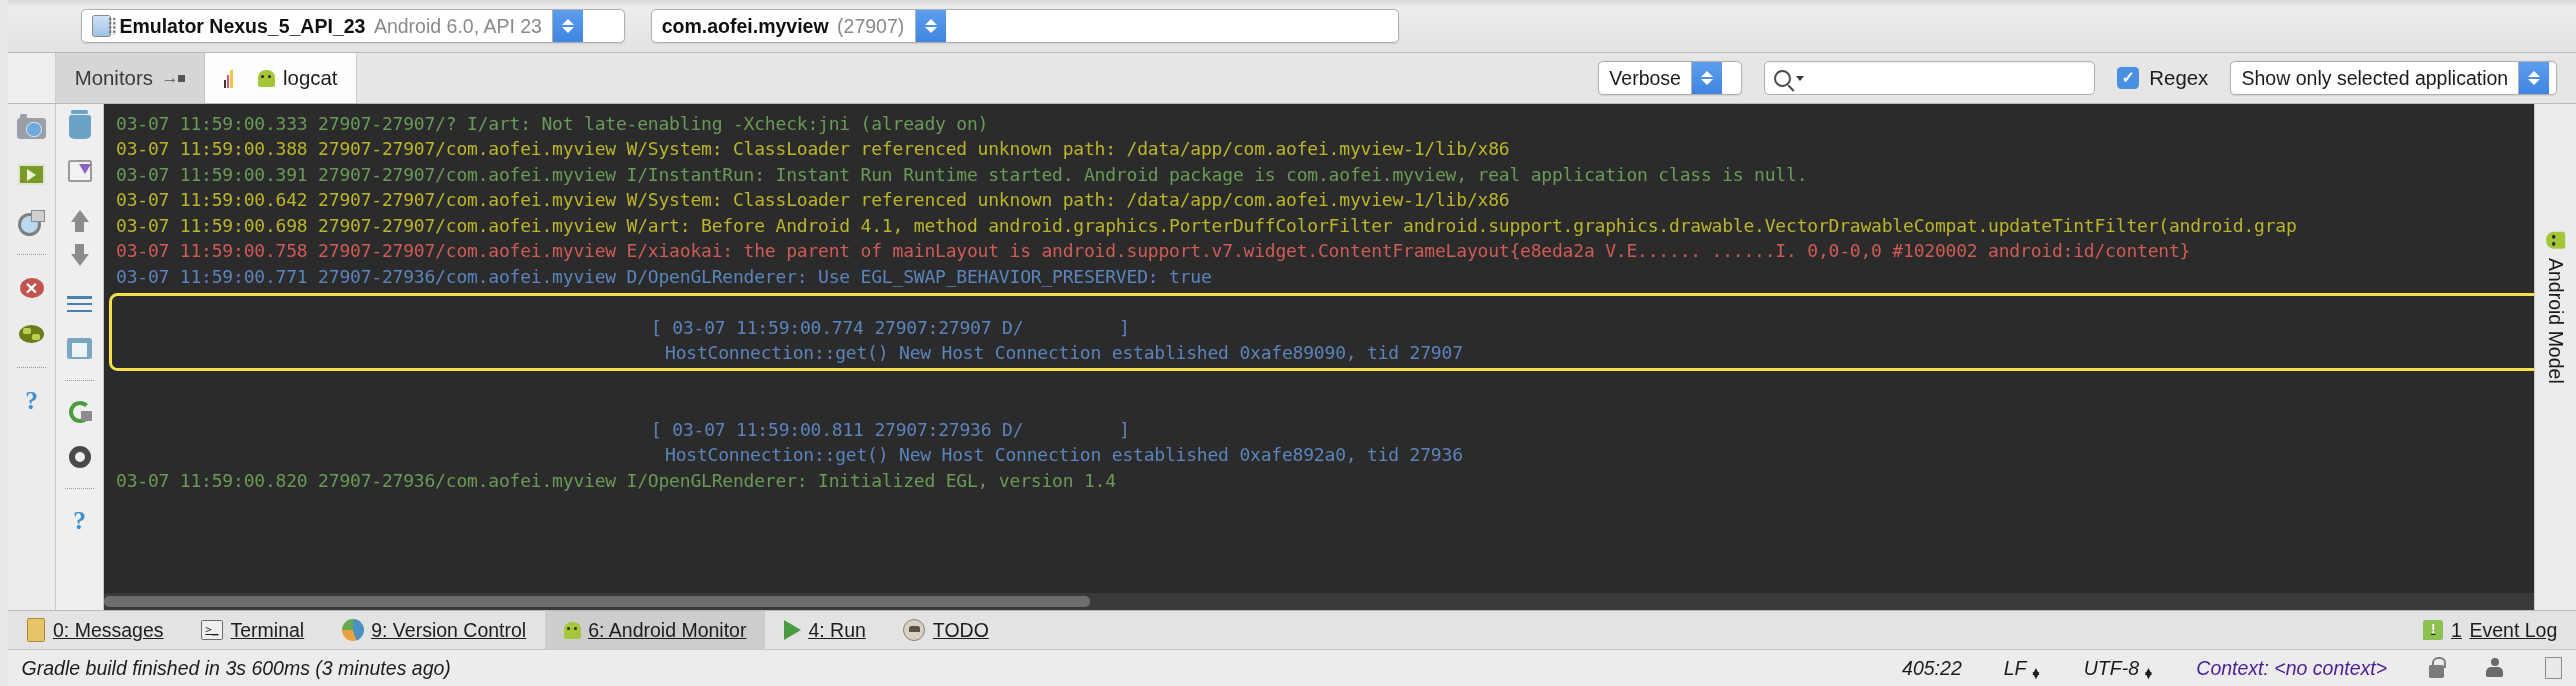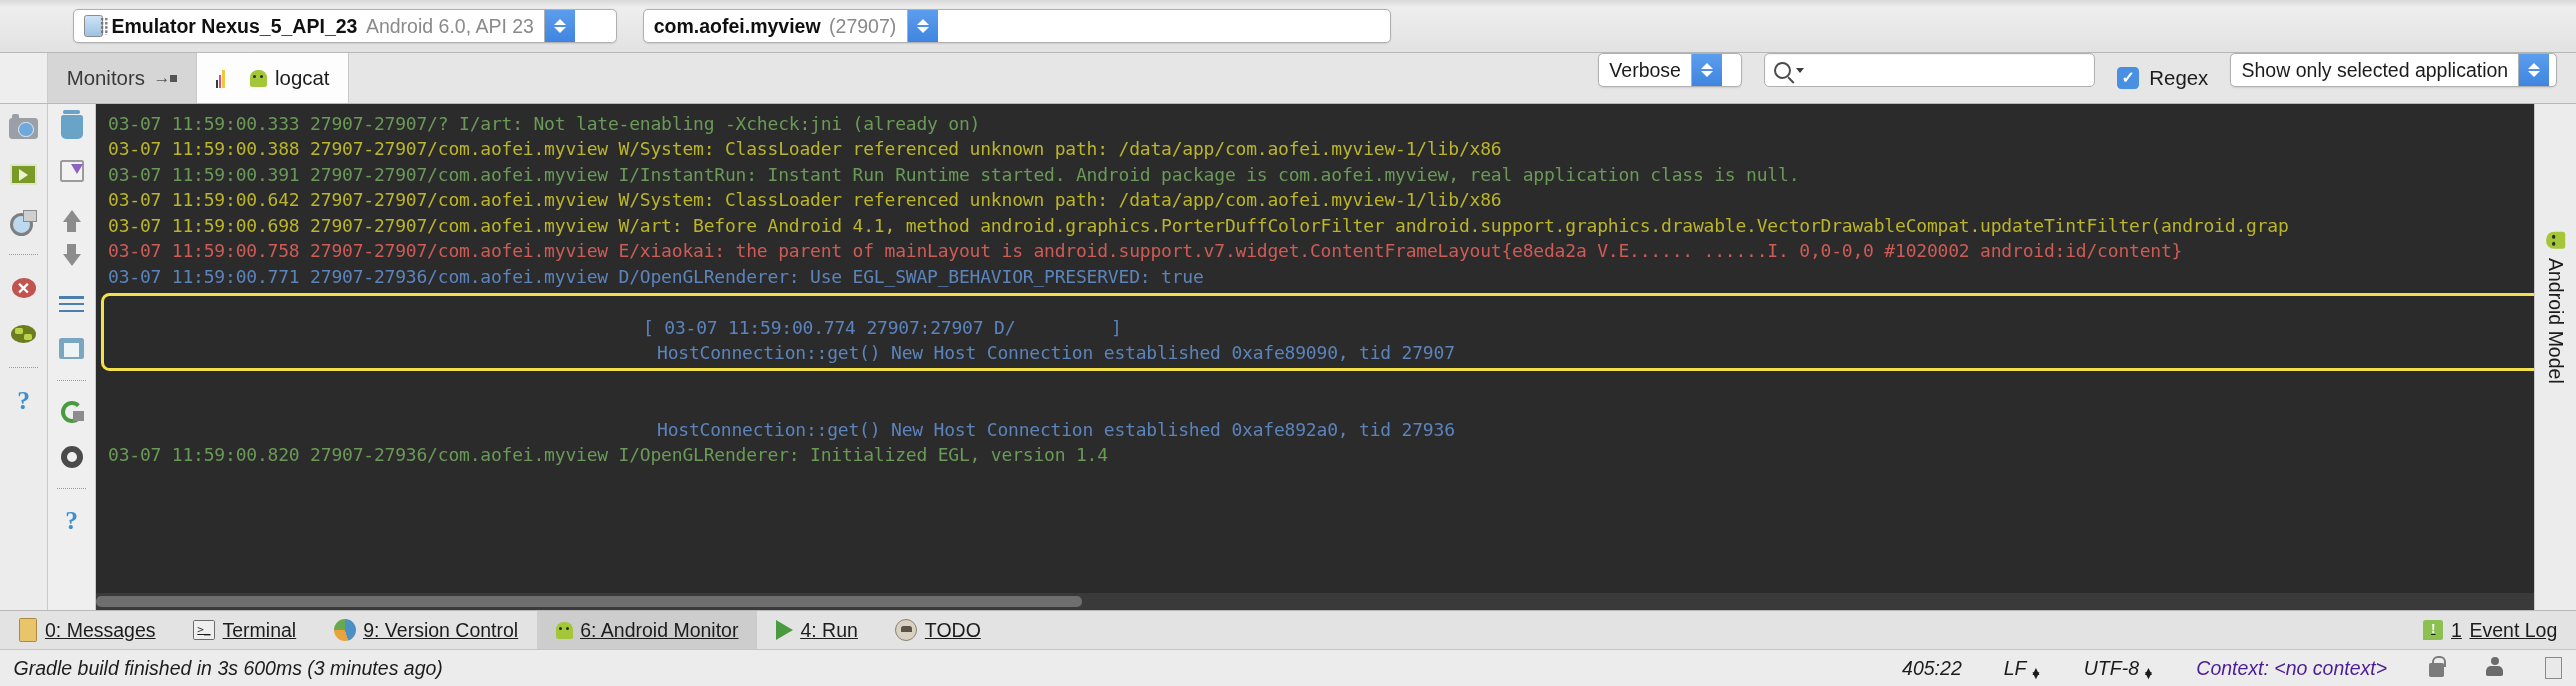--- a/index.html
+++ b/index.html
@@ -4,21 +4,21 @@
 <style>
   * { box-sizing: border-box; margin:0; padding:0; }
   html,body { width:2576px; height:686px; overflow:hidden; }
   body {
     font-family: "Liberation Sans", sans-serif;
     font-size: 19.5px;
     background:#e8e8e8;
     color:#1c1c1c;
     -webkit-font-smoothing: antialiased;
   }
-  #app { position:relative; width:2576px; height:686px; display:flex; flex-direction:column; }
+  #app { position:relative; width:2576px; height:686px; display:flex; flex-direction:column;padding-left:8px; }
 
   
   .devbar {
     height:53px; flex:0 0 53px;
     background:linear-gradient(#f0f0f0,#e2e2e2);
     border-bottom:0.8px solid #b9b9b9;
     display:flex; align-items:center; padding:0 12px; gap:25.5px;
     position:relative;
   }
   .devbar::before{
@@ -69,21 +69,21 @@
   .tab .sq { display:inline-block;width:6.8px;height:6.8px;background:#555;vertical-align:middle; }
   .logcat-ico{ width:25.5px;height:20.4px; display:flex; align-items:flex-end; gap:0.8px;}
   .logcat-ico b{display:block;width:2.5px;background:#cf3e8f;}
   .logcat-ico b:nth-child(1){height:8.5px;background:#3a3a3a;}
   .logcat-ico b:nth-child(2){height:13.6px;background:#e24b8b;}
   .logcat-ico b:nth-child(3){height:18px;background:#efc93c;}
   .droid-mini{width:17px;height:17px;border-radius:7.6px 7.6px 2.5px 2.5px;background:#a4c639;position:relative;}
   .droid-mini::before,.droid-mini::after{content:"";position:absolute;top:5.1px;width:3.4px;height:3.4px;background:#2b2b2b;border-radius:50%;}
   .droid-mini::before{left:3.4px;} .droid-mini::after{right:3.4px;}
 
-  .tb-right { margin-left:auto; display:flex; gap:22px; padding-right:18.7px; }
+  .tb-right { margin-left:auto; display:flex; align-items:center; gap:22px; padding-right:18.7px; }
   .level-combo { width:144px; }
   .searchbox {
     width:331px; height:34px; background:#fff; border:0.8px solid #b0b0b0; border-radius:5.1px;
     display:flex; align-items:center; padding:0 8.5px; gap:5.1px;
     box-shadow:0 0.8px 1.7px rgba(0,0,0,.08) inset;
   }
   .searchbox input{ border:0; outline:0; flex:1; font-size:18.7px; font-family:inherit; background:transparent;}
   .mag { width:17px;height:17px;border:2.1px solid #4c4c4c;border-radius:50%; position:relative; flex:0 0 auto;}
   .mag::after{content:"";position:absolute;right:-6px;bottom:-4.2px;width:7.6px;height:2.1px;background:#4c4c4c;transform:rotate(45deg);}
   .caret-dn{width:0;height:0;border-left:4.2px solid transparent;border-right:4.2px solid transparent;border-top:5.1px solid #3b3b3b;}
@@ -146,21 +146,21 @@
   .twitem{ display:flex;align-items:center;gap:7.6px;padding:0 18.7px; cursor:default; white-space:nowrap;}
   .twitem.sel{ background:#cdcdcd; }
   .twitem u{ text-decoration:underline; }
   .twbar .right{ margin-left:auto; display:flex; }
 
   
   .statusbar{
     height:37px; flex:0 0 37px; background:#ececec; border-top:0.8px solid #c5c5c5;
     display:flex; align-items:center; font-size:19.5px; padding:0 13.6px; gap:22px;font-style:italic;
   }
-  .statusbar .right{ margin-left:auto; display:flex; gap:42px; }
+  .statusbar .right{ margin-left:auto; display:flex; align-items:center; gap:42px; }
   .ud{ display:inline-flex;flex-direction:column;line-height:4.2px;margin-left:3.4px;font-size:12px;}
   .dim{ color:#4c1d95; }
   .trash{width:22px;height:24px;background:#6aa3c8;border-radius:2.5px 2.5px 5.1px 5.1px;position:relative;}
   .trash::before{content:"";position:absolute;top:-5.1px;left:2.5px;width:17px;height:4.2px;background:#6aa3c8;border-radius:1.7px;}
   .arrow-up,.arrow-dn{width:0;height:0;border-left:9.3px solid transparent;border-right:9.3px solid transparent;position:relative;}
   .arrow-up{border-bottom:12px solid #8c8c8c;}
   .arrow-up::after{content:"";position:absolute;left:-4.2px;top:12px;width:8.5px;height:10.2px;background:#8c8c8c;}
   .arrow-dn{border-top:12px solid #8c8c8c;}
   .arrow-dn::after{content:"";position:absolute;left:-4.2px;top:-22px;width:8.5px;height:10.2px;background:#8c8c8c;}
   .gear{width:22px;height:22px;border-radius:50%;border:6px solid #4a4a4a;position:relative;background:#efefef;}
@@ -353,20 +353,21 @@
           <div class="ln c-green">03-07 11:59:00.391 27907-27907/com.aofei.myview I/InstantRun: Instant Run Runtime started. Android package is com.aofei.myview, real application class is null.</div>
           <div class="ln c-yellow">03-07 11:59:00.642 27907-27907/com.aofei.myview W/System: ClassLoader referenced unknown path: /data/app/com.aofei.myview-1/lib/x86</div>
           <div class="ln c-yellow">03-07 11:59:00.698 27907-27907/com.aofei.myview W/art: Before Android 4.1, method android.graphics.PorterDuffColorFilter android.support.graphics.drawable.VectorDrawableCompat.updateTintFilter(android.grap</div>
           <div class="ln c-red">03-07 11:59:00.758 27907-27907/com.aofei.myview E/xiaokai: the parent of mainLayout is android.support.v7.widget.ContentFrameLayout{e8eda2a V.E...... ......I. 0,0-0,0 #1020002 android:id/content}</div>
           <div class="ln c-blue">03-07 11:59:00.771 27907-27936/com.aofei.myview D/OpenGLRenderer: Use EGL_SWAP_BEHAVIOR_PRESERVED: true</div>
           <div class="ln c-blue">&nbsp;</div>
           <div class="ln c-blue indent2">[ 03-07 11:59:00.774 27907:27907 D/         ]</div>
           <div class="ln c-blue indent">HostConnection::get() New Host Connection established 0xafe89090, tid 27907</div>
           <div class="ln c-blue">&nbsp;</div>
           <div class="ln c-blue">&nbsp;</div>
+          <div class="ln c-blue indent2">[ 03-07 11:59:00.811 27907:27936 D/         ]</div>
           <div class="ln c-blue indent">HostConnection::get() New Host Connection established 0xafe892a0, tid 27936</div>
           <div class="ln c-green">03-07 11:59:00.820 27907-27936/com.aofei.myview I/OpenGLRenderer: Initialized EGL, version 1.4</div>
         </div>
       <div class="hl-box"></div>
       <div class="console-scroll-h">
           <i></i>
         </div>
     </div>
 
     <div class="rightbar">

